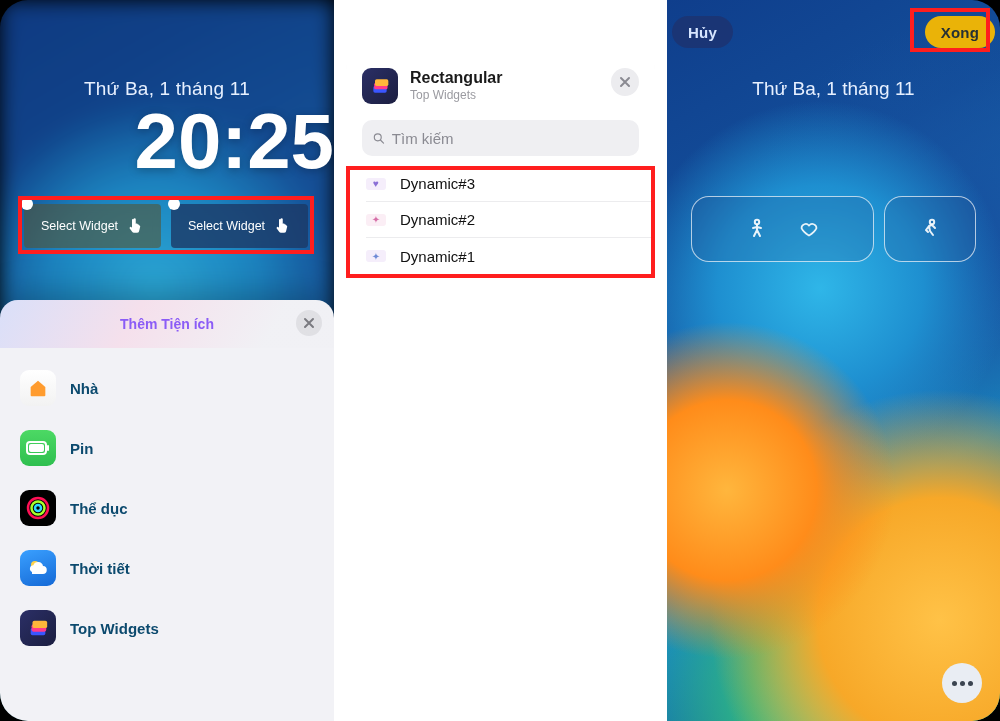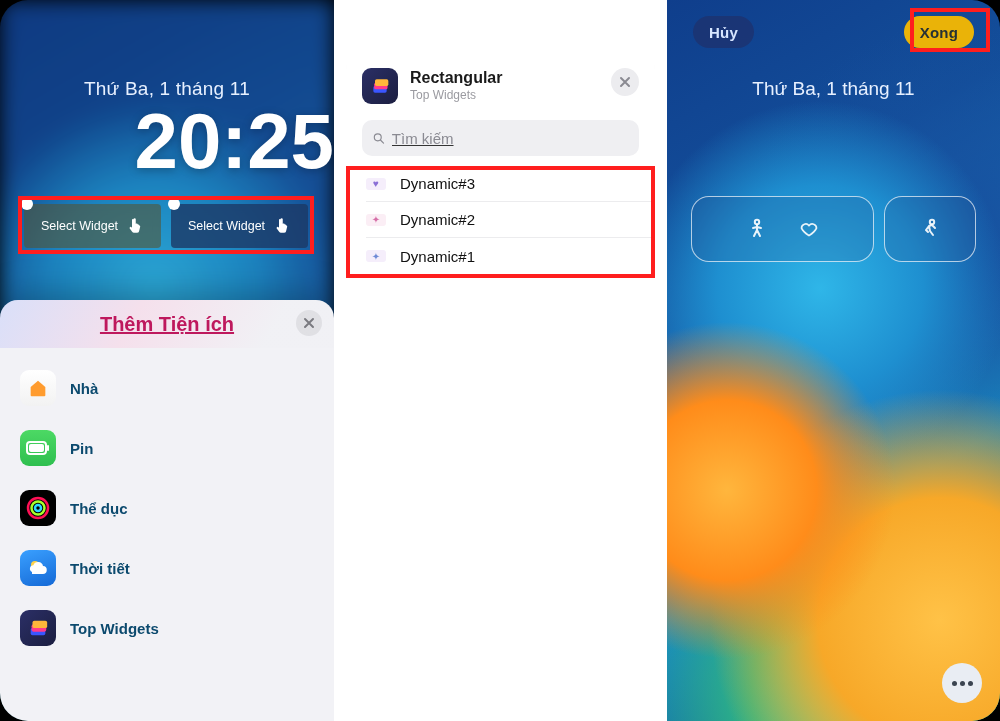--- a/index.html
+++ b/index.html
@@ -31,21 +31,21 @@
   .p1-slot.a { background: rgba(90,80,40,.55); backdrop-filter: blur(4px); }
   .p1-slot.b { background: rgba(28,55,100,.78); backdrop-filter: blur(4px); }
   .p1-slot-handle { position: absolute; top: -6px; width: 12px; height: 12px; border-radius: 50%; background: #fff; }
   .p1-slot.a .p1-slot-handle { left: -3px; }
   .p1-slot.b .p1-slot-handle { left: -3px; }
   .hand-icon { width: 18px; height: 18px; }
 
   .sheet { position: absolute; left: 0; right: 0; bottom: 0; top: 300px; background: #f2f2f6; border-radius: 18px 18px 0 0; box-shadow: 0 -8px 32px rgba(0,0,0,.25); z-index: 5; overflow: hidden; }
   .sheet-top { height: 48px; display: flex; align-items: center; position: relative; }
   .sheet-top::before { content: ""; position: absolute; inset: 0; background: linear-gradient(120deg, rgba(160,180,255,.30), rgba(255,160,200,.22) 40%, rgba(220,220,225,.05) 80%); }
-  .sheet-title { position: relative; flex: 1; text-align: center; font-size: 20px; font-weight: 600; color: #be185d; text-decoration: underline; }
+  .sheet-title { position: relative; flex: 1; text-align: center; font-size: 14px; font-weight: 600; color: #8b5cf6; }
   .sheet-close { position: absolute; right: 12px; top: 10px; width: 26px; height: 26px; border-radius: 50%; background: rgba(118,118,128,.14); display: flex; align-items: center; justify-content: center; color: #7a7a80; font-size: 14px; }
   .sheet-list { padding: 10px 0 0 0; }
   .sheet-item { display: flex; align-items: center; gap: 14px; padding: 12px 20px; }
   .sheet-item .label { font-size: 15px; font-weight: 600; color: #0c4a6e; }
   .app-icon { width: 36px; height: 36px; border-radius: 9px; flex: 0 0 auto; display: flex; align-items: center; justify-content: center; }
   .ic-home { background: linear-gradient(180deg,#fff,#f2f2f2); }
   .ic-battery { background: linear-gradient(180deg,#4cd964,#2fbf4f); }
   .ic-fitness { background: #000; }
   .ic-weather { background: linear-gradient(160deg,#3aa0ff,#1569d6); }
   .ic-topwidgets { background: linear-gradient(135deg,#2b2f66,#1b1e40); }
@@ -54,34 +54,34 @@
   .phone2 { background: #fff; }
   .p2-card { position: absolute; left: 12px; right: 12px; top: 52px; bottom: 0; background: #fff; border-radius: 18px 18px 0 0; box-shadow: 0 1px 0 rgba(0,0,0,.04); }
   .p2-header { display: flex; align-items: flex-start; padding: 16px 16px 12px 16px; gap: 12px; }
   .p2-appicon { width: 36px; height: 36px; border-radius: 9px; background: linear-gradient(135deg,#2b2f66,#1b1e40); display:flex; align-items:center; justify-content:center; flex:0 0 auto;}
   .p2-titleblock { flex: 1; }
   .p2-title { font-size: 16px; font-weight: 700; color: #1a1a1a; line-height: 1.2; }
   .p2-sub   { font-size: 12px; color: #9a9aa0; margin-top: 1px; }
   .p2-close { width: 28px; height: 28px; border-radius: 50%; background: #ececef; display:flex; align-items:center; justify-content:center; color:#8a8a92; font-size:14px;}
   .p2-search { margin: 4px 16px 10px 16px; height: 36px; border-radius: 10px; background: #efeff2; display: flex; align-items: center; gap: 6px; padding: 0 10px; }
   .p2-search svg { width: 15px; height: 15px; stroke:#8a8a92; }
-  .p2-search input { border: 0; background: transparent; outline: 0; font-size: 15px; color: #333; width: 100%; text-decoration: underline; }
+  .p2-search input { border: 0; background: transparent; outline: 0; font-size: 15px; color: #333; width: 100%; }
   .p2-search input::placeholder { color: #8a8a92; }
   .p2-highlight { position: absolute; left: 12px; right: 12px; top: 166px; height: 112px; border: 4px solid #ff1e1e; z-index: 3; }
   .p2-list { padding: 0 0 0 20px; }
   .p2-row { display: flex; align-items: center; gap: 14px; height: 36px; border-bottom: 1px solid #ececee; padding-right: 16px; }
   .p2-row:last-child { border-bottom: 0; }
   .p2-row .swatch { width: 20px; height: 12px; border-radius: 3px; display:flex; align-items:center; justify-content:center; font-size:10px;}
   .p2-row.r1 .swatch { background: #f5eefb; color:#8b6fd6;}
   .p2-row.r2 .swatch { background: #fbeef5; color:#d66fa8;}
   .p2-row.r3 .swatch { background: #f5eefb; color:#6f8bd6;}
   .p2-row .lbl { font-size: 15px; font-weight: 500; color: #111; }
 
   
-  .p3-topbar { position: absolute; top: 16px; left: 0; right: 0; display: flex; justify-content: space-between; padding: 0 26px; z-index: 4; }
+  .p3-topbar { position: absolute; top: 16px; left: 0; right: 0; display: flex; justify-content: space-between; padding: 0 5px; z-index: 4; }
   .pill { height: 32px; padding: 0 16px; border-radius: 16px; display: inline-flex; align-items: center; justify-content: center; font-size: 15px; font-weight: 600; letter-spacing:.2px; }
   .pill.cancel { background: rgba(30,50,110,.78); color: #d7e6ff; }
   .pill.done   { background: #eab308; color: #263134; }
   .p3-done-hl  { position: absolute; right: 10px; top: 8px; width: 80px; height: 44px; border: 4px solid #ff1e1e; z-index: 5; }
   .p3-date { position: absolute; top: 78px; left: 0; right: 0; text-align: center; color: #e7f0ff; font-size: 19px; font-weight: 500; }
   .p3-time { position: absolute; top: 96px; left: 0; right: 0; text-align: center; color: #fff; font-size: 78px; font-weight: 700; }
   .p3-widget-row { position: absolute; left: 24px; right: 24px; top: 196px; height: 66px; display: flex; gap: 10px; z-index: 3;}
   .p3-widget { border-radius: 18px; border: 1.5px solid rgba(255,255,255,.68); background: rgba(40,80,140,.22); backdrop-filter: blur(2px); display:flex; align-items:center; justify-content:center; gap: 30px; }
   .p3-widget.big { flex: 2; }
   .p3-widget.small { flex: 1; }

